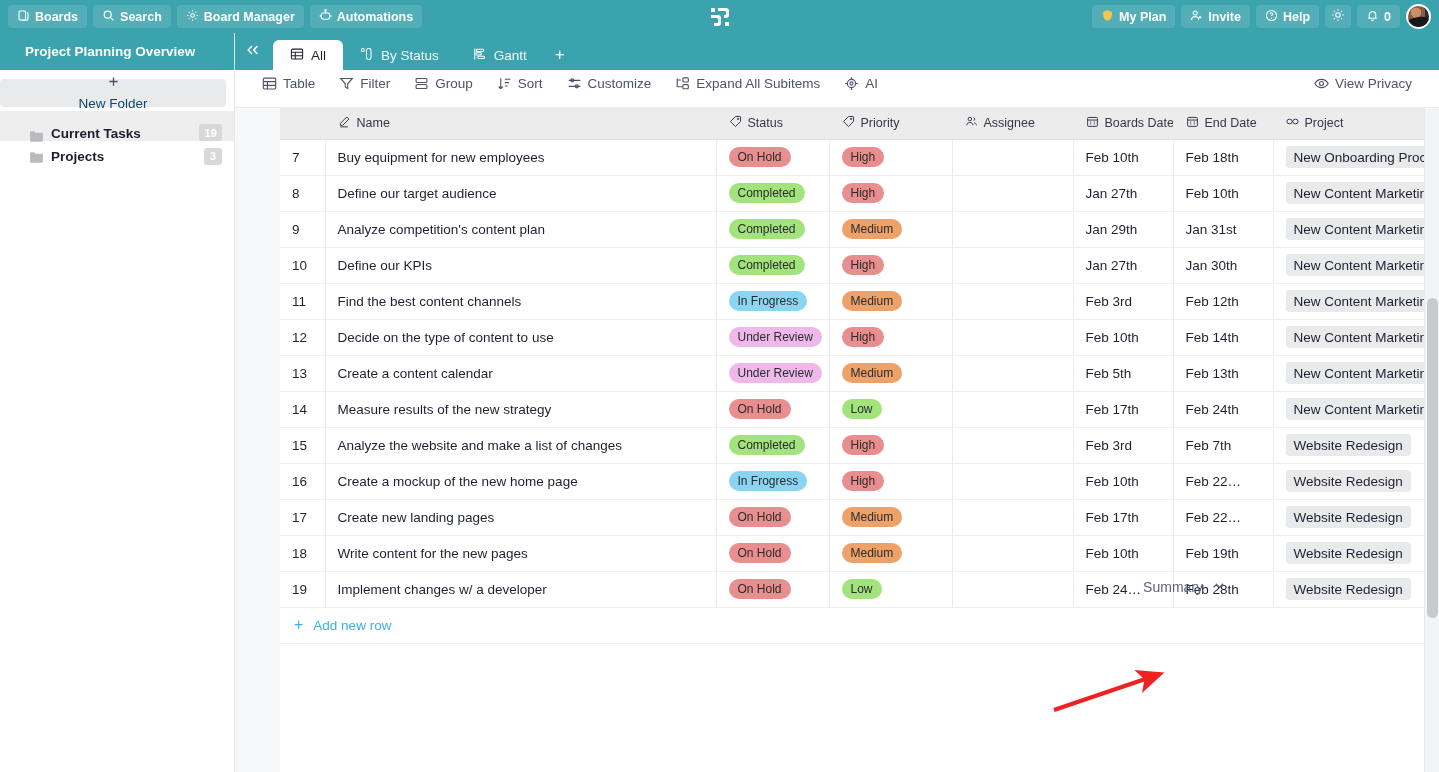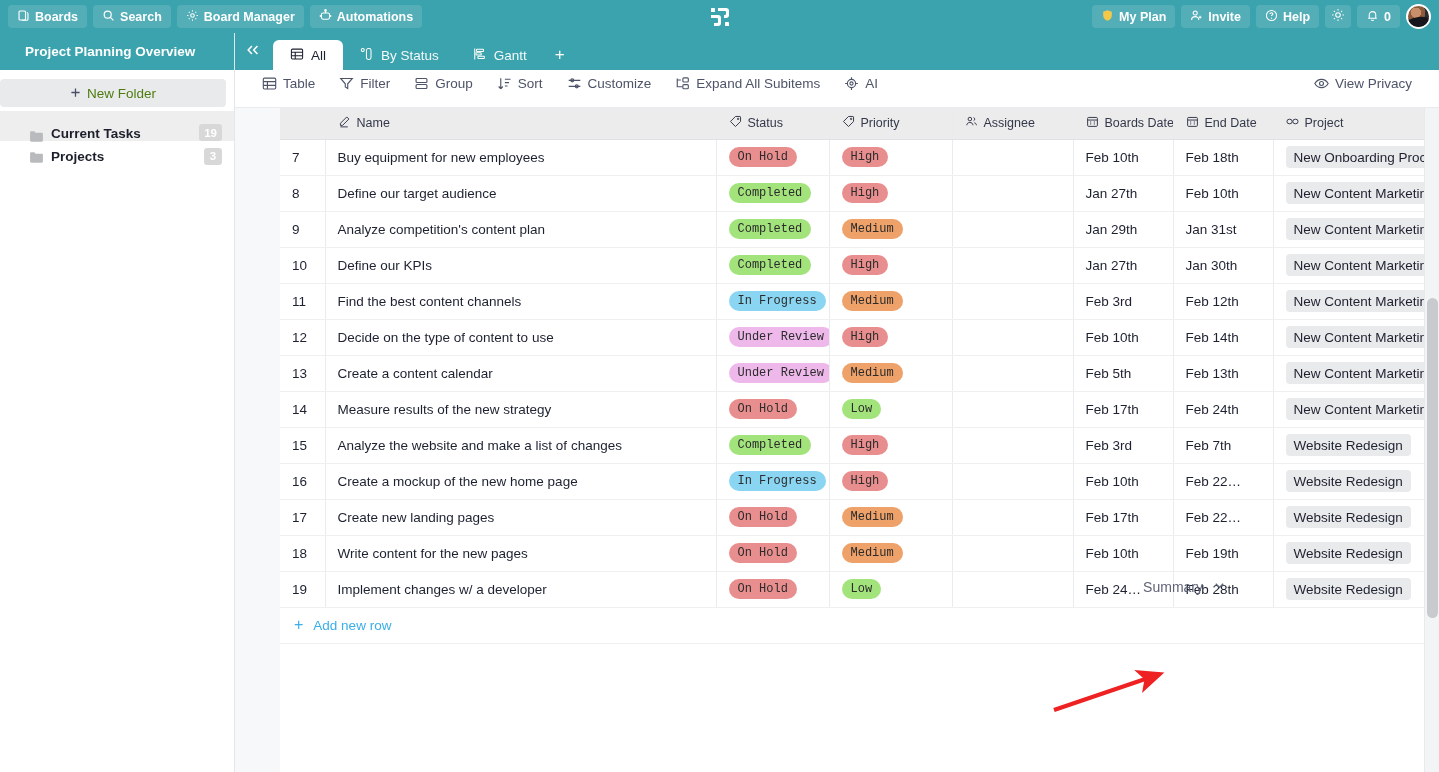--- a/index.html
+++ b/index.html
@@ -69,21 +69,21 @@
     height: 37px; background: #3aa3ad;
     display: flex; align-items: center;
     padding-left: 25px;
     color: #ffffff; font-size: 13.5px; font-weight: bold;
   }
   .new-folder {
     margin: 9px 8px 4px 0;
     height: 28px; border-radius: 4px;
     background: #e9eaec;
     display: flex; align-items: center; justify-content: center;
-    gap: 6px; color: #4d7c0f; font-size: 13.5px; cursor: pointer;
+    gap: 6px; color: #0c4a6e; font-size: 13.5px; cursor: pointer; flex-direction: column;
   }
   .folder {
     display: flex; align-items: center; gap: 8px;
     height: 30px; padding: 0 12px 0 30px;
     font-size: 13.5px; color: #1c1f2b; cursor: pointer;
   }
   .folder.active { background: #eeeeee; font-weight: 700; align-items: flex-end; }
   .folder.sel { font-weight: 700; }
   .folder-name { flex: 1; white-space: nowrap; overflow: hidden; text-overflow: ellipsis; }
   .folder-count {
@@ -154,21 +154,21 @@
   th.c-status, td.c-status { width: 113px; }
   th.c-priority, td.c-priority { width: 123px; }
   th.c-assignee, td.c-assignee { width: 121px; }
   th.c-start, td.c-start { width: 100px; }
   th.c-end, td.c-end { width: 100px; }
   th.c-project, td.c-project { width: 167px; border-right: none; }
   .th-in { display: flex; align-items: center; gap: 6px; }
   .pill {
     display: inline-flex; align-items: center; justify-content: center;
     height: 20px; padding: 0 9px; border-radius: 10px;
-    font-size: 12px; color: #2b2b2b; white-space: nowrap; font-family: Liberation Mono, monospace;
+    font-size: 12px; color: #2b2b2b; white-space: nowrap;
   }
   .proj-chip {
     display: inline-flex; align-items: center;
     height: 22px; padding: 0 8px; border-radius: 4px;
     background: #e9eaeb; font-size: 13.5px; color: #1d2130;
     max-width: 100%; white-space: nowrap; overflow: hidden;
   }
   .row-avatar {
     width: 23px; height: 23px; border-radius: 50%;
     background: radial-gradient(circle at 38% 32%, #c98f6a 0 26%, #8e5a3c 27% 48%, #2b2b33 49% 100%);

